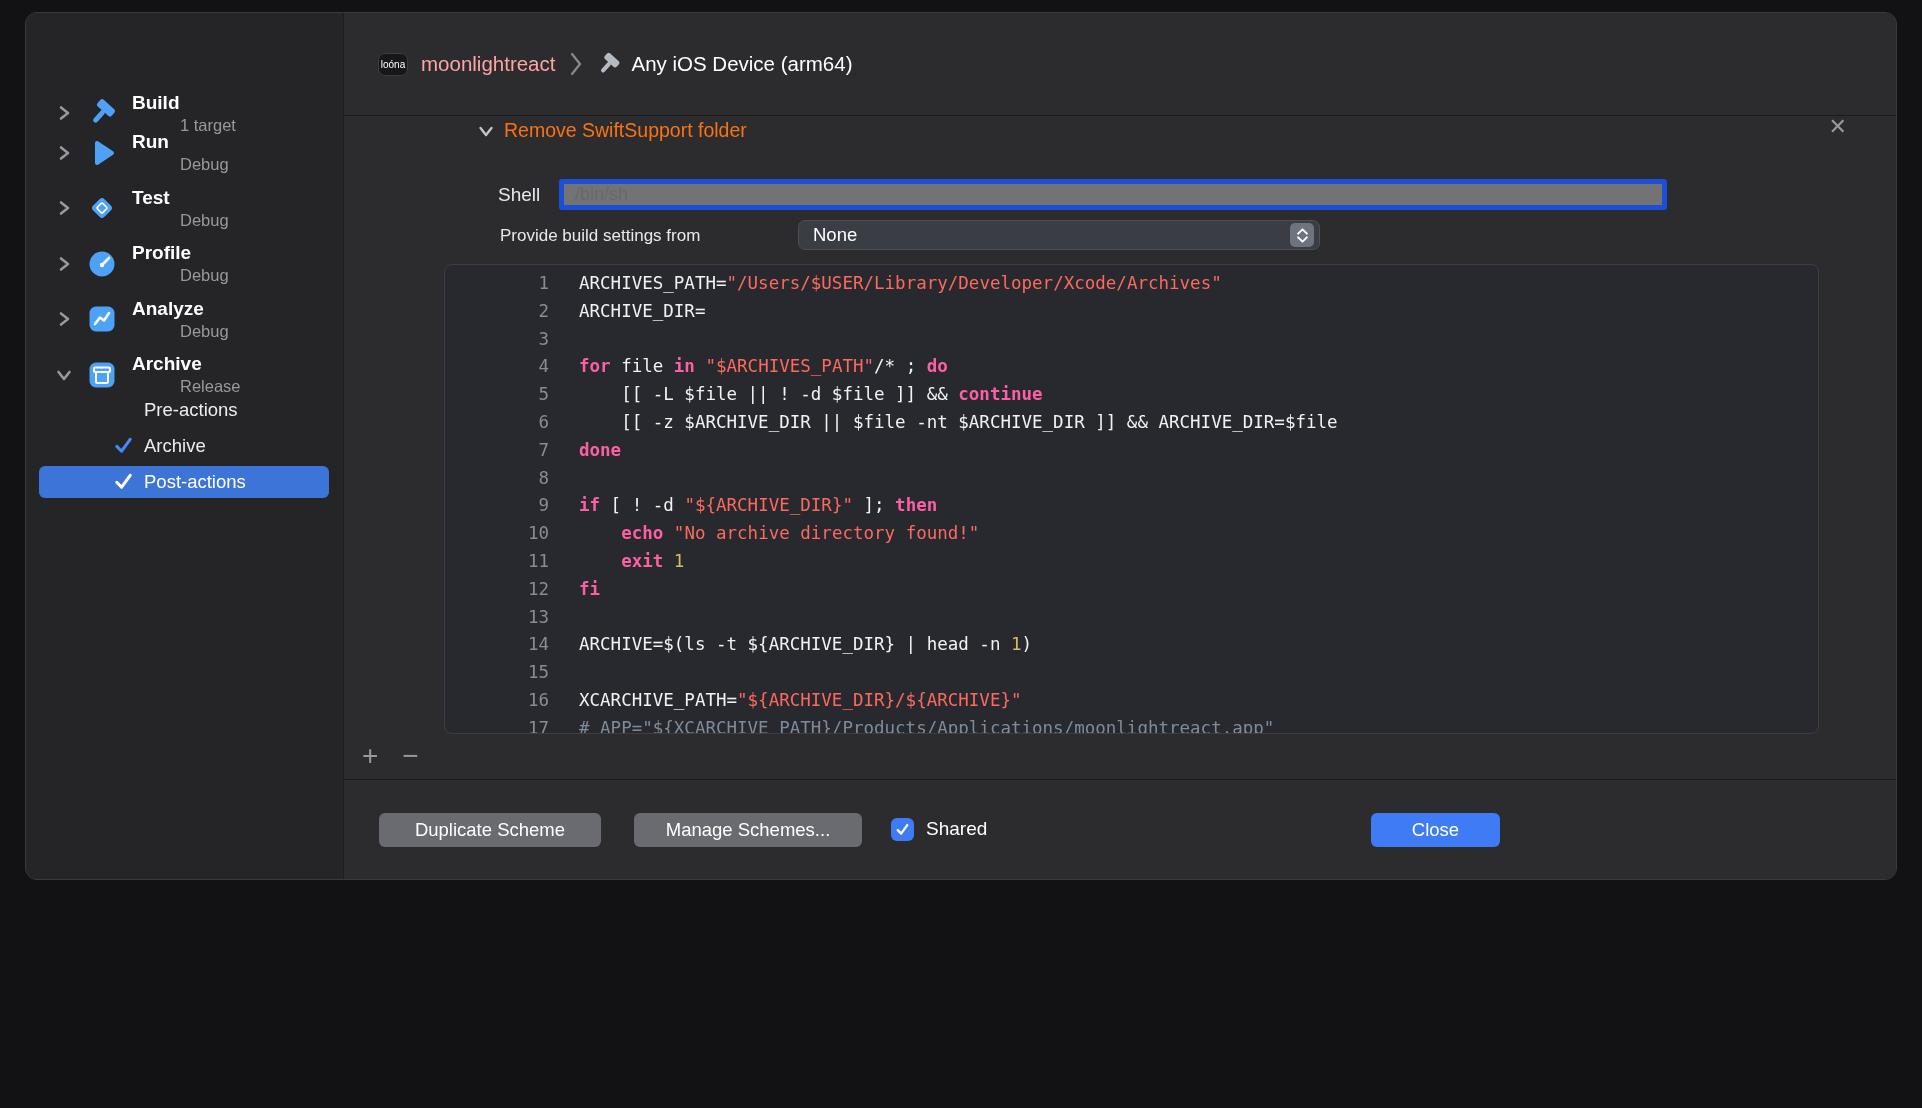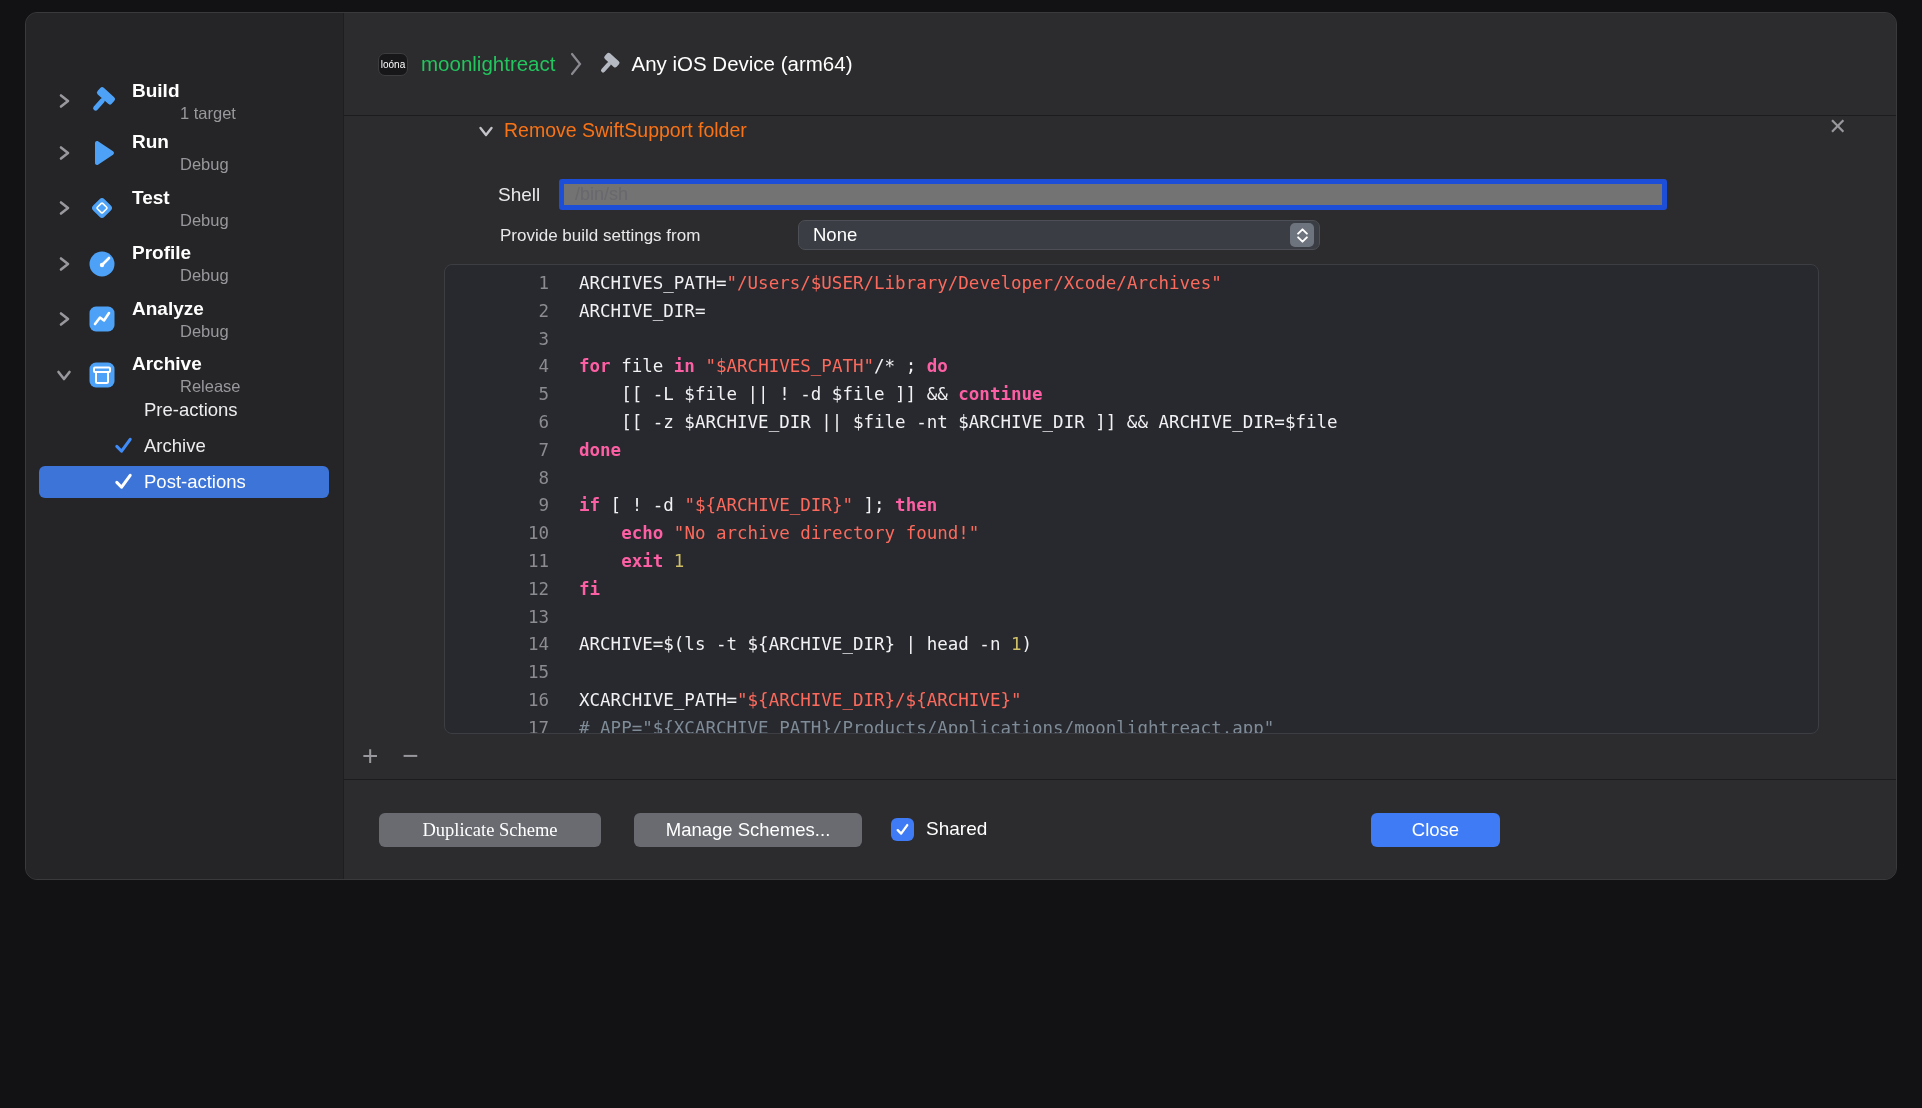--- a/index.html
+++ b/index.html
@@ -58,21 +58,21 @@
     display: flex; align-items: center; padding-left: 34px;
     border-bottom: 1px solid #1c1c1e;
   }
   .app-icon {
     width: 30px; height: 23px; border-radius: 7px;
     background: #17171a; border: 1px solid #3d3d40;
     color: #fff; font-size: 10px;
     display: flex; align-items: center; justify-content: center;
     overflow: hidden; flex: 0 0 30px;
   }
-  .scheme-name { color: #22c55e; font-size: 20.5px; margin-left: 13px; }
+  .scheme-name { color: #fca5a5; font-size: 20.5px; margin-left: 13px; }
   .crumb-sep { width: 14px; height: 26px; margin: 0 12px 0 14px; }
   .header-hammer { width: 27px; height: 27px; margin-right: 9px; }
   .header-hammer svg { width: 27px; height: 27px; display: block; }
   .destination { color: #fff; font-size: 20.5px; }
   
   .collapse-chevron { position: absolute; left: 132px; top: 108px; width: 20px; height: 20px; cursor: pointer; }
   .collapse-chevron svg { width: 20px; height: 20px; display: block; }
   .action-title { position: absolute; left: 160px; top: 106px; color: #f97316; font-size: 19.5px; font-weight: 400; }
   .close-x { position: absolute; right: 49px; top: 103px; color: #98989d; font-size: 22px; line-height: 1; cursor: pointer; }
   .shell-label { position: absolute; left: 154px; top: 171px; font-size: 19px; color: #e8e8ea; }
@@ -117,21 +117,21 @@
     background: none; border: none; color: #98989d; font-size: 28px; line-height: 1;
     font-family: "Liberation Sans", sans-serif; cursor: pointer; padding: 0;
   }
   .bottom-divider { position: absolute; left: 0; top: 766px; width: 100%; height: 1px; background: #1c1c1e; }
   .bottom-bar { position: absolute; left: 0; top: 800px; width: 100%; height: 34px; }
   .gray-btn {
     position: absolute; height: 34px; border: none; border-radius: 6px;
     background: #696b71; color: #fff; font-size: 18.5px;
     font-family: "Liberation Sans", sans-serif; cursor: pointer;
   }
-  .btn-duplicate { left: 35px; width: 222px; font-family: Liberation Serif, serif; }
+  .btn-duplicate { left: 35px; width: 222px; }
   .btn-manage { left: 290px; width: 228px; }
   .checkbox {
     position: absolute; left: 547px; top: 5px; width: 23px; height: 23px;
     border-radius: 6px; background: var(--accent, #3f7bf5);
     display: flex; align-items: center; justify-content: center; color: #fff; cursor: pointer;
   }
   .checkbox svg { width: 15px; height: 15px; display: block; }
   .shared-label { position: absolute; left: 582px; top: 5px; color: #fff; font-size: 19px; }
   .blue-btn {
     position: absolute; left: 1027px; top: 0; width: 129px; height: 34px;
@@ -139,21 +139,21 @@
     color: #fff; font-size: 18.5px; font-family: "Liberation Sans", sans-serif; cursor: pointer;
   }
 </style>
 </head>
 <body>
 
 <div id="window">
 
   <aside class="sidebar">
     <div>
-        <div class="scheme-row" style="top: 62px;">
+        <div class="scheme-row" style="top: 74px;">
           <span class="disclosure">
             <svg viewBox="0 0 20 20">
               <path d="M7 4.5 L14 10 L7 15.5" fill="none" stroke="#98989d" stroke-width="2.6" stroke-linecap="round" stroke-linejoin="round"></path>
             </svg>
           </span>
           <span class="scheme-icon">
             <svg viewBox="0 0 32 32">
               <g transform="rotate(42 16 16)">
                 <rect x="6" y="5" width="19" height="9" rx="2.5" fill="#4da2f8"></rect>
                 <rect x="13.5" y="13" width="5" height="15" rx="2.5" fill="#4da2f8"></rect>

